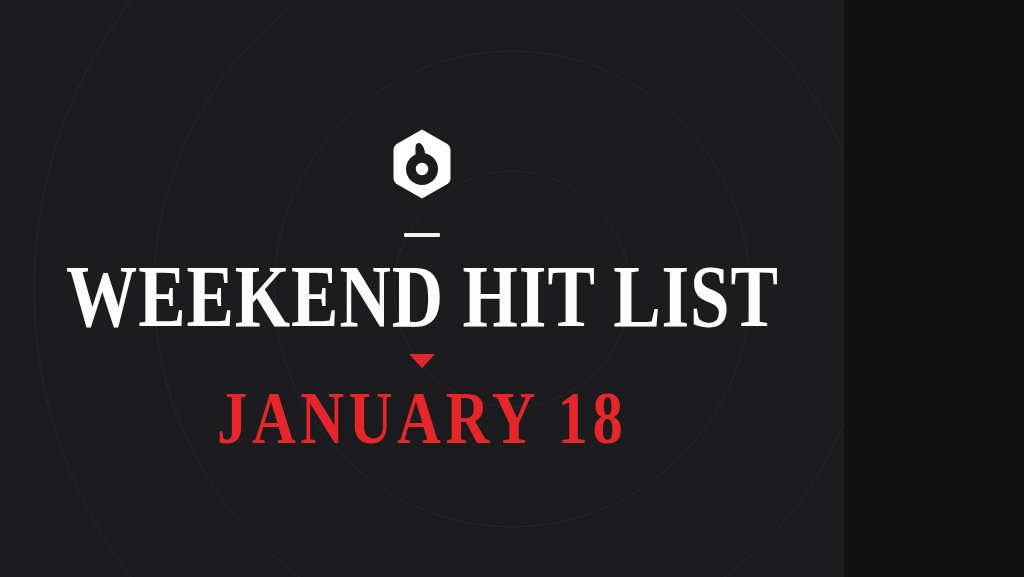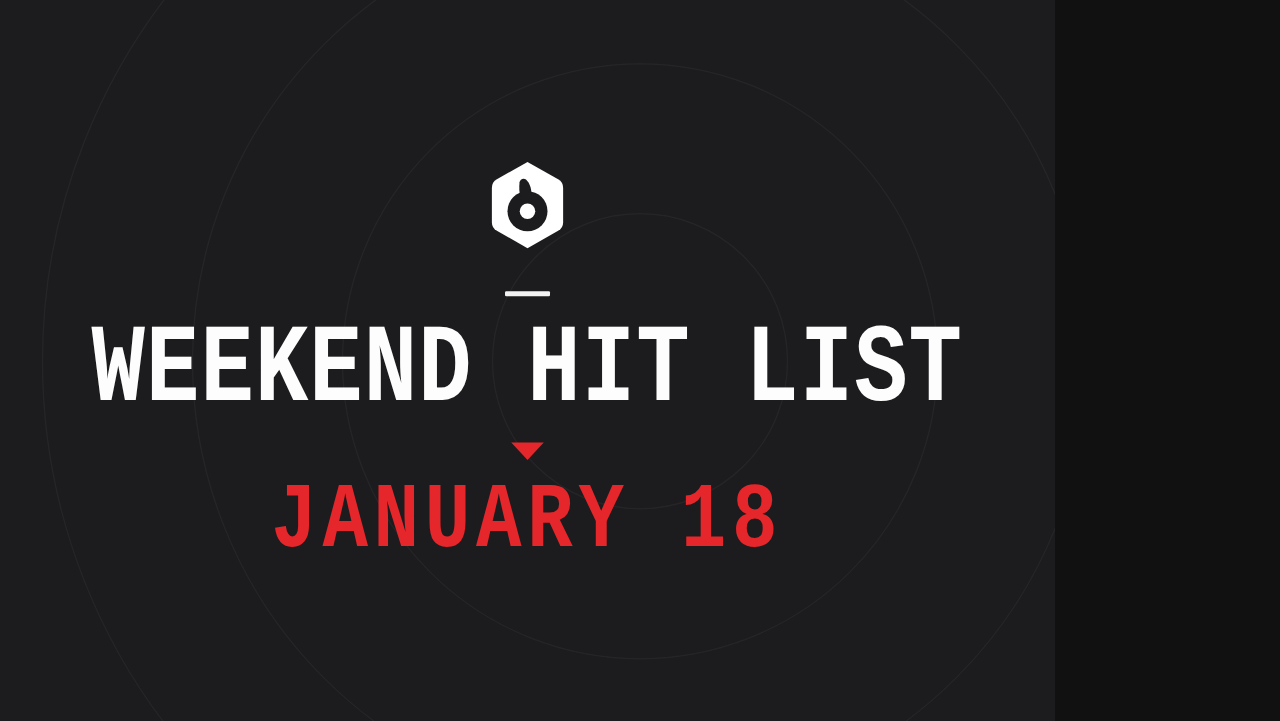--- a/index.html
+++ b/index.html
@@ -7,21 +7,21 @@
     margin: 0;
     padding: 0;
     background: #111;
   }
   #stage {
     position: relative;
     width: 844px;
     height: 577px;
     overflow: hidden;
     background: #1c1c1e;
-    font-family: Liberation Mono, monospace;
+    font-family: Liberation Serif, serif;
     -webkit-font-smoothing: antialiased;
   }
 
   
   #grooves {
     position: absolute;
     inset: 0;
     width: 1024px;
     height: 577px;
     pointer-events: none;

